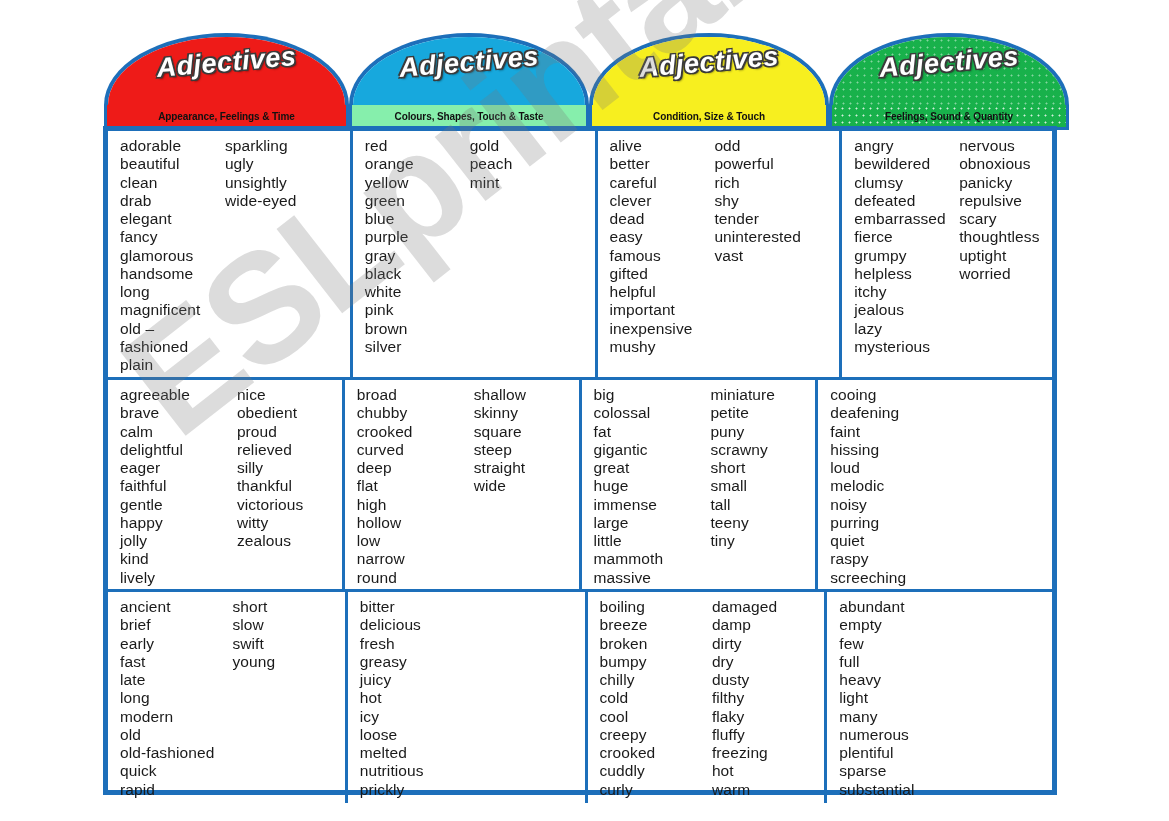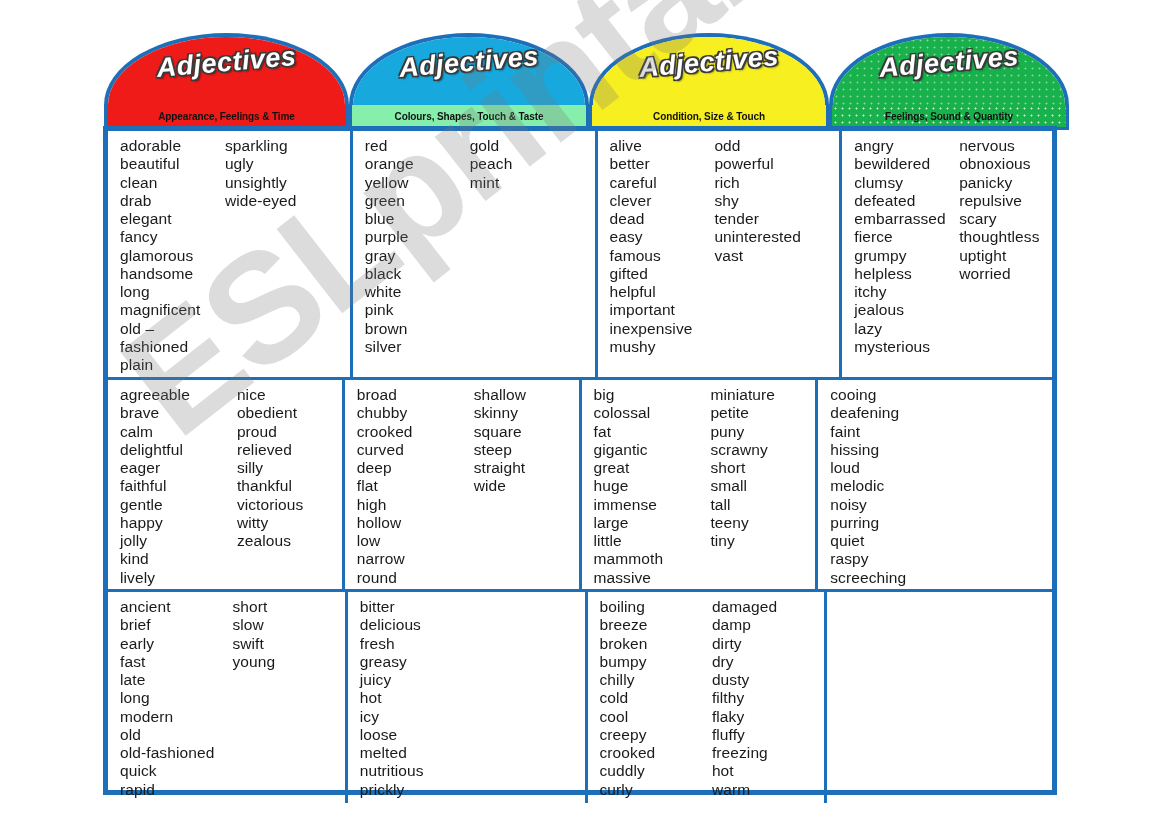--- a/index.html
+++ b/index.html
@@ -477,19 +477,32 @@
               <div class="word">dusty</div>
               <div class="word">filthy</div>
               <div class="word">flaky</div>
               <div class="word">fluffy</div>
               <div class="word">freezing</div>
               <div class="word">hot</div>
               <div class="word">warm</div>
             </div>
           </div>
           <div class="cell">
+            <div class="subcol">
+              <div class="word">abundant</div>
+              <div class="word">empty</div>
+              <div class="word">few</div>
+              <div class="word">full</div>
+              <div class="word">heavy</div>
+              <div class="word">light</div>
+              <div class="word">many</div>
+              <div class="word">numerous</div>
+              <div class="word">plentiful</div>
+              <div class="word">sparse</div>
+              <div class="word">substantial</div>
+            </div>
             <div class="subcol"></div>
           </div>
         </div>
       </div>
   </div>
 
 </div>
 
 </body></html>

